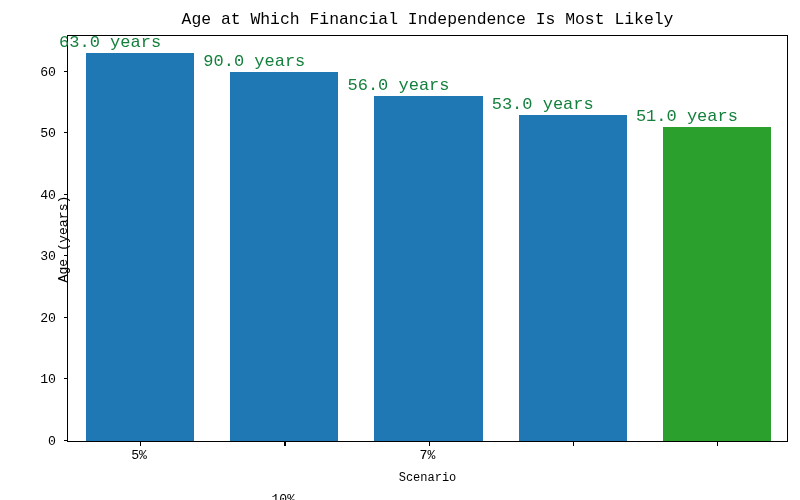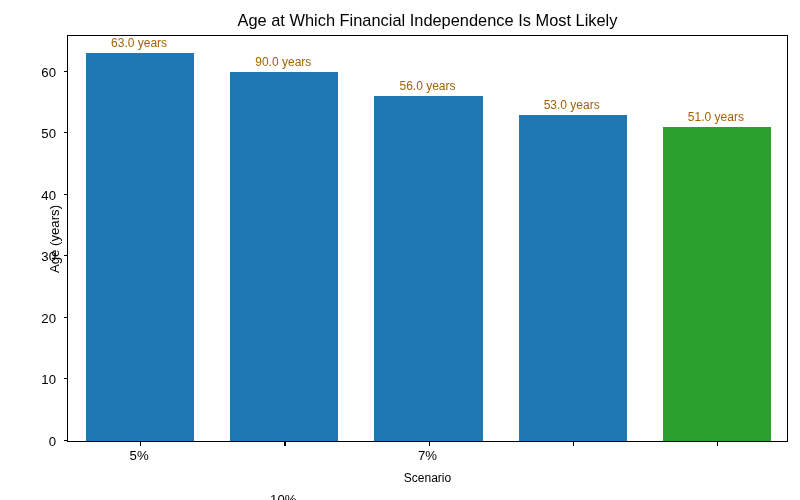--- a/index.html
+++ b/index.html
@@ -5,21 +5,21 @@
   html, body {
     margin: 0;
     padding: 0;
     background: #ffffff;
   }
   #figure {
     position: relative;
     width: 800px;
     height: 500px;
     background: #ffffff;
-    font-family: Liberation Sans, sans-serif;
+    font-family: Liberation Mono, monospace;
     overflow: hidden;
     border-radius: 27px;
   }
   
   #chart-title {
     position: absolute;
     left: 67px;
     top: 10px;
     width: 721px;
     text-align: center;
@@ -45,23 +45,23 @@
     top: 0;
     right: 0;
     bottom: 0;
   }
   .bar {
     position: absolute;
     bottom: 0;
   }
   .bar-value-label {
     position: absolute;
-    text-align: center;
-    font-size: 12px;
-    color: #a16207;
+    text-align: left;
+    font-size: 17px;
+    color: #15803d;
     white-space: nowrap;
     line-height: 16px;
   }
   
   .ytick-mark {
     position: absolute;
     left: -4.5px;
     width: 4.5px;
     height: 1.3px;
     background: #000000;

